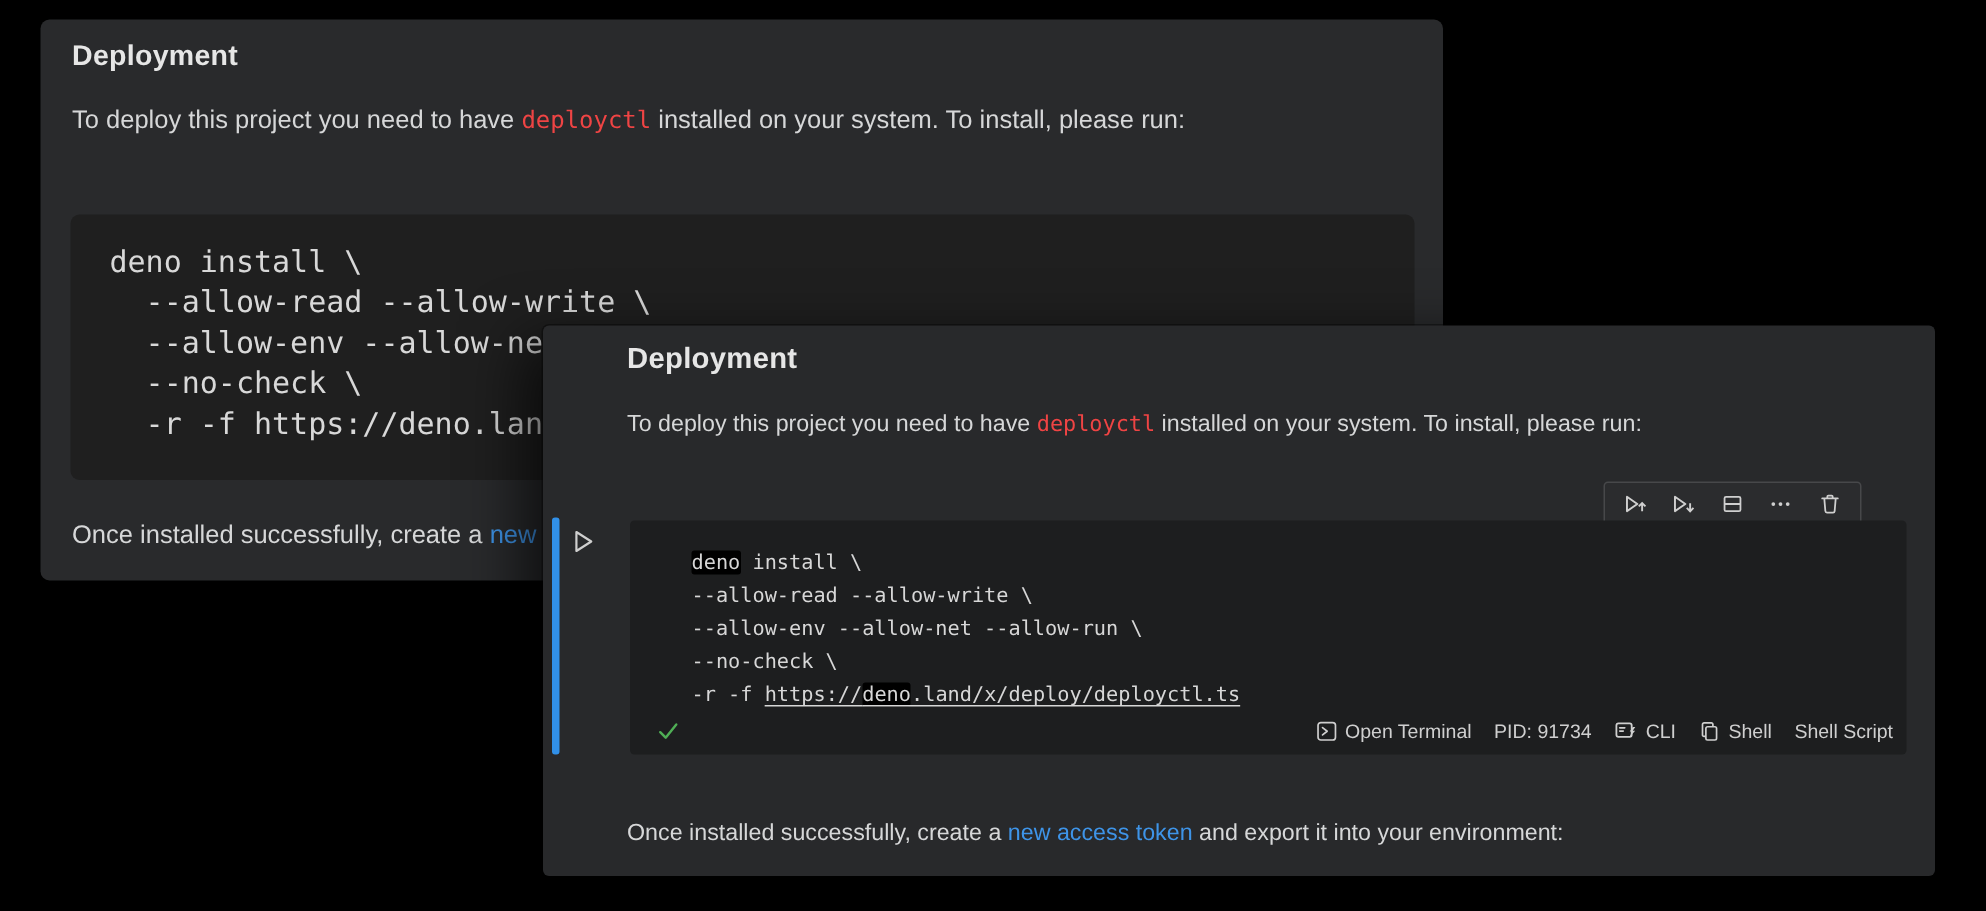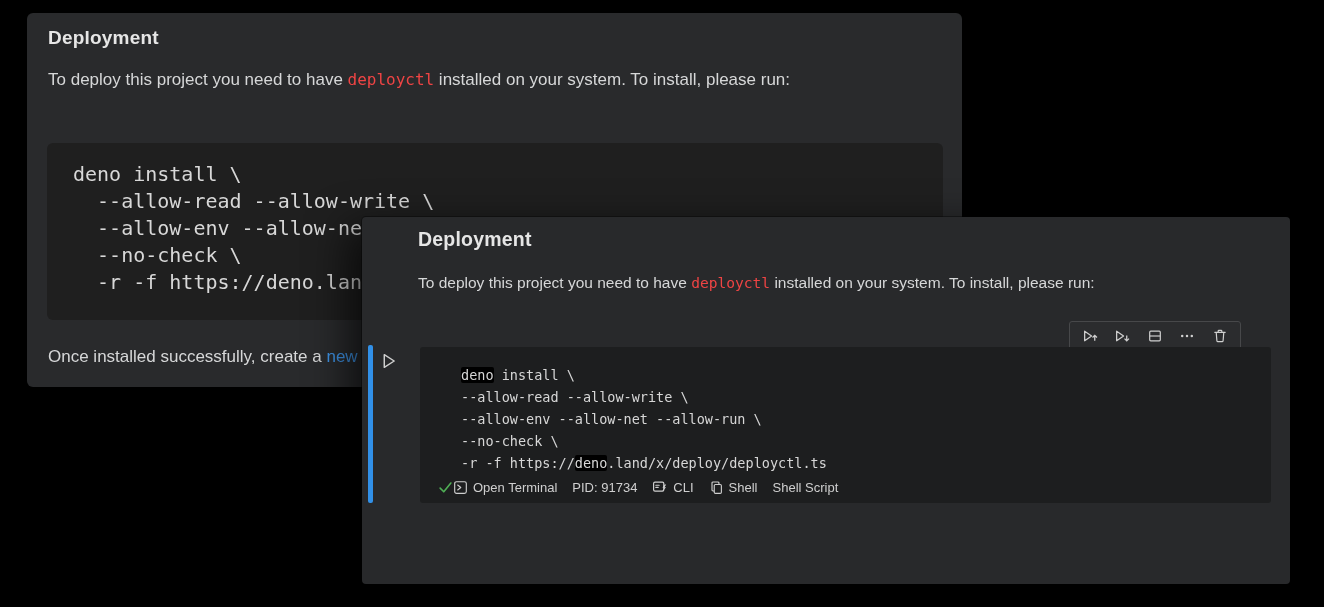--- a/index.html
+++ b/index.html
@@ -29,24 +29,24 @@
                   background:#2b2c2e; border:1px solid #47484a; border-radius:3px;
                   display:flex; align-items:center; justify-content:space-around; padding:0 4px; }
   .tbtn { width:26px; height:24px; display:flex; align-items:center; justify-content:center; cursor:pointer; border-radius:3px; }
 
   .exec-bar { position:absolute; left:6px; top:128px; width:5px; height:158px; background:#3190e8; border-radius:2px; }
   .run-btn { position:absolute; left:15px; top:132px; width:24px; height:24px; display:flex; align-items:center; justify-content:center; cursor:pointer; }
 
   .cell { position:absolute; left:58px; top:130px; width:851px; height:156px; background:#1d1e1f; border-radius:3px; }
   .cell .code { padding:17px 0 0 41px; font-family:"DejaVu Sans Mono", monospace; font-size:13.5px; line-height:22px; color:#d7d7d7; }
   .hl { background:#000000; border-radius:2px; }
-  .url { text-underline-offset:3px; }
+  .url { text-decoration:underline; text-underline-offset:3px; }
 
   .statusrow { position:absolute; left:18px; right:9px; bottom:4px; height:24px;
-               display:flex; align-items:center; justify-content:flex-start;
+               display:flex; align-items:center; justify-content:space-between;
                font-size:13px; color:#cfcfcf; }
   .status-right { display:flex; align-items:center; gap:15px; }
   .sitem { display:flex; align-items:center; gap:5px; cursor:pointer; white-space:nowrap; }
   .sitem.static { cursor:default; }
 
   .front .footerp { position:absolute; left:56px; top:330px; font-size:15.5px; color:#d6d7d8; white-space:nowrap; }
 
   svg { display:block; }
 </style>
 </head>
@@ -156,13 +156,14 @@
           </svg>
           <span>Shell</span>
         </span>
         <span class="sitem">
           <span>Shell Script</span>
         </span>
       </span>
     </div>
   </div>
 
+  <p class="footerp"><span>Once installed successfully, create a </span><a class="mdlink">new access token</a><span> and export it into your environment:</span></p>
 </section>
 
 </body></html>

